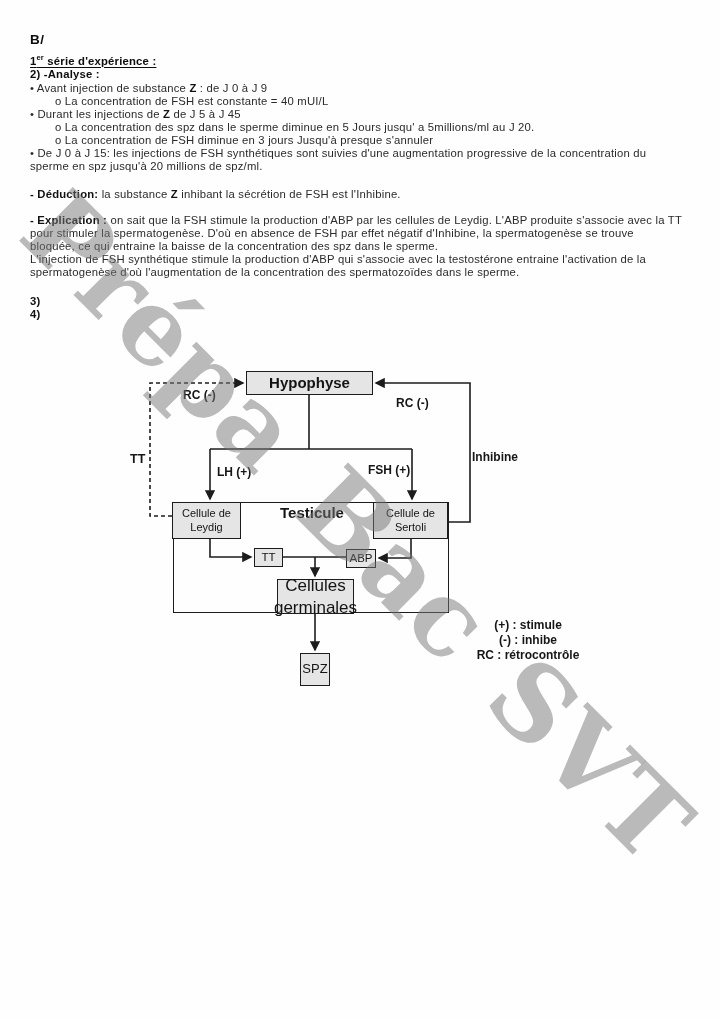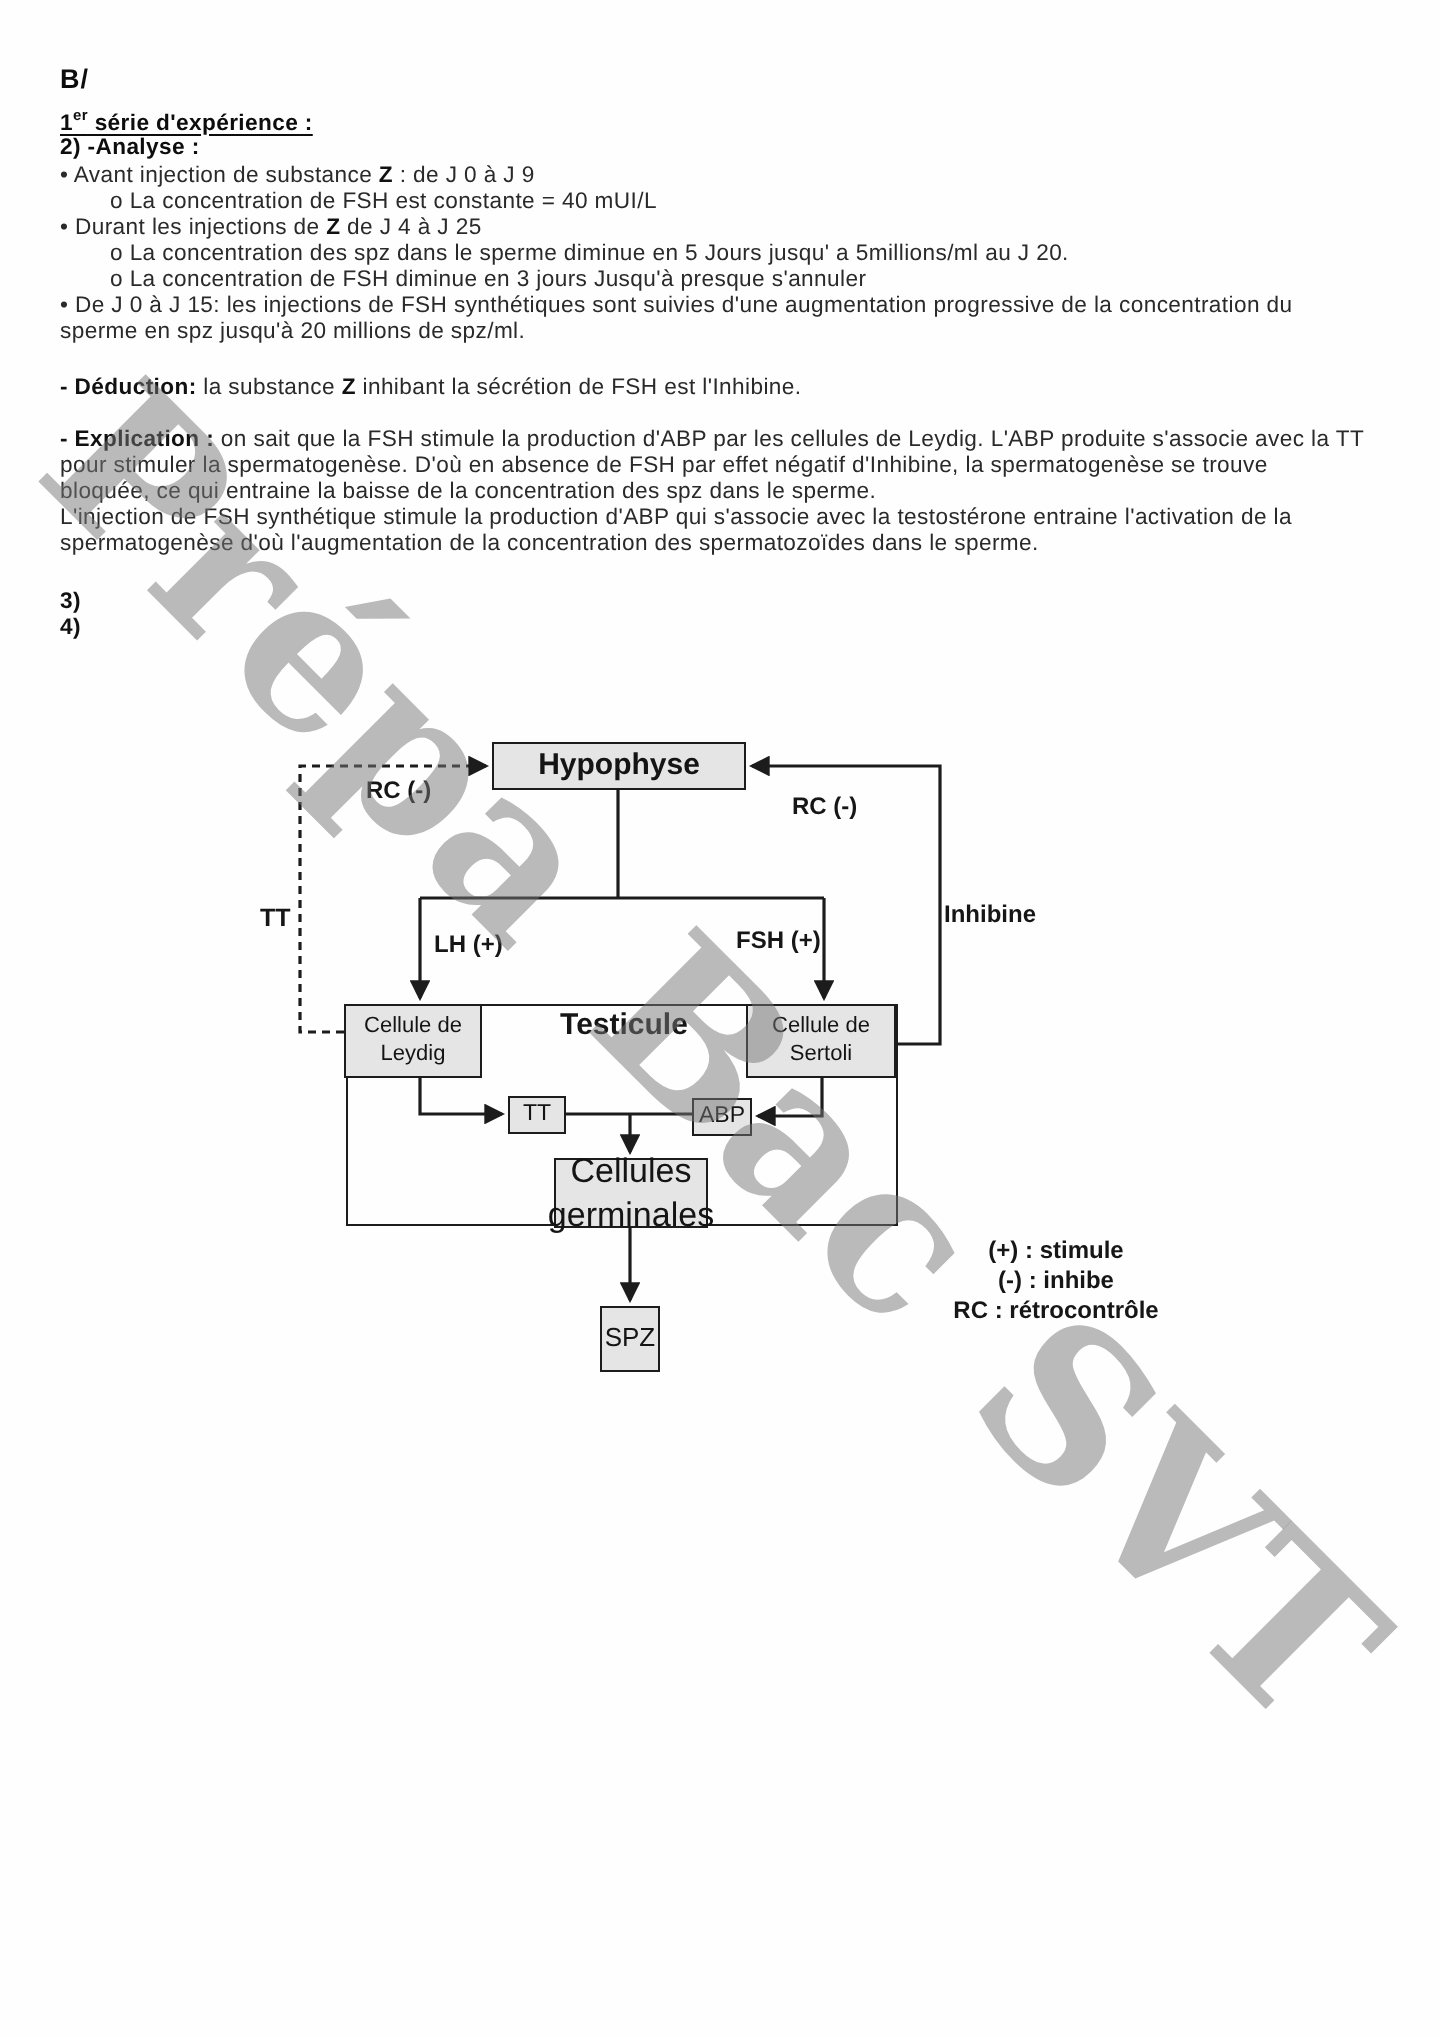--- a/index.html
+++ b/index.html
@@ -59,21 +59,21 @@
 
   <div class="tb">
     <div class="h-b">B/</div>
     <div class="h-serie">
       <span class="u"><span>1</span><sup>er</sup><span> série d'expérience : </span></span>
     </div>
     <div class="h-analyse">2) -Analyse :</div>
     <div id="analysis-lines">
         <div class="line"><span>• Avant injection de substance </span><b>Z</b><span> : de J 0 à J 9</span></div>
         <div class="line ind"><span>o La concentration de FSH est constante = 40 mUI/L</span></div>
-        <div class="line"><span>• Durant les injections de </span><b>Z</b><span> de J 4 à J 25</span></div>
+        <div class="line"><span>• Durant les injections de </span><b>Z</b><span> de J 5 à J 45</span></div>
         <div class="line ind"><span>o La concentration des spz dans le sperme diminue en 5 Jours jusqu' a 5millions/ml au J 20.</span></div>
         <div class="line ind"><span>o La concentration de FSH diminue en 3 jours Jusqu'à presque s'annuler</span></div>
         <div class="line"><span>• De J 0 à J 15: les injections de FSH synthétiques sont suivies d'une augmentation progressive de la concentration du</span></div>
         <div class="line"><span>sperme en spz jusqu'à 20 millions de spz/ml.</span></div>
       </div>
     <div id="deduction-line" class="blk-ded">
         <div class="line"><b>- Déduction:</b><span> la substance </span><b>Z</b><span> inhibant la sécrétion de FSH est l'Inhibine.</span></div>
       </div>
     <div id="explication-lines" class="blk-exp">
         <div class="line"><b>- Explication :</b><span> on sait que la FSH stimule la production d'ABP par les cellules de Leydig. L'ABP produite s'associe avec la TT</span></div>

